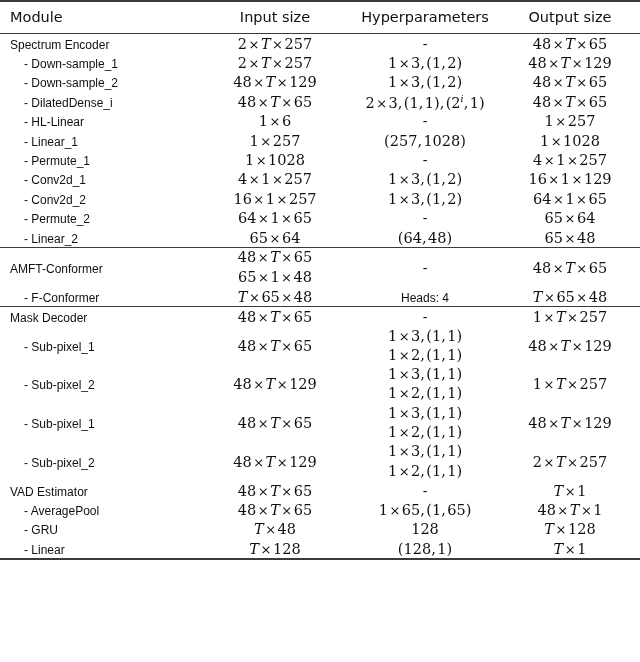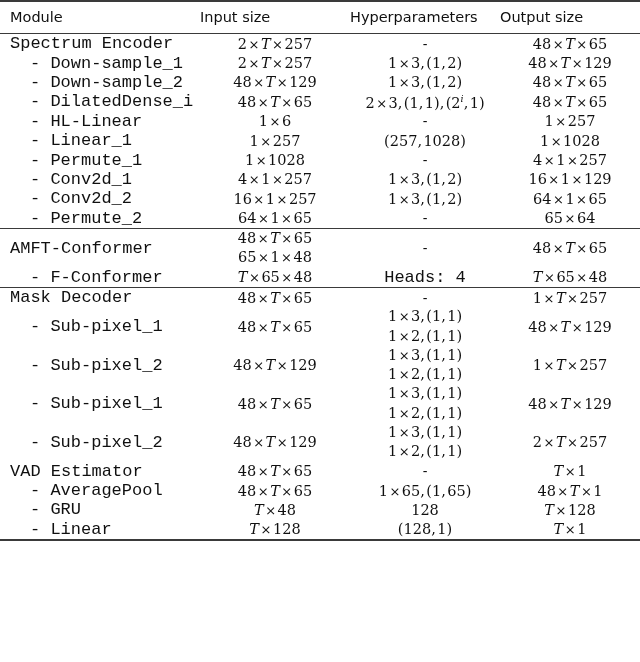--- a/index.html
+++ b/index.html
@@ -30,48 +30,48 @@
   col.c-hyper   { width: 150px; }
   col.c-output  { width: 140px; }
 
   thead th {
     font-weight: normal;
     font-size: 14.5px;
     padding: 7px 0 8px 0;
     vertical-align: middle;
   }
   th.h-module { text-align: left; padding-left: 10px; }
-  th.h-input, th.h-hyper, th.h-output { text-align: left; }
+  th.h-input, th.h-hyper, th.h-output { text-align: center; }
 
   tr.rule-top > * { border-top: 2.1px solid #3a3a3a; }
   tr.rule-head > * { border-top: 1.1px solid #3a3a3a; }
   tr.sec-rule > * { border-top: 1.6px solid #3a3a3a; }
   tr.rule-bottom > * { border-top: 2.1px solid #3a3a3a; }
 
   tbody td {
     font-size: 14px;
     padding: 0;
     height: 19.4px;
     vertical-align: middle;
   }
   td.c1 {
     text-align: left;
     padding-left: 10px;
     white-space: nowrap;
   }
-  td.c1.indent { padding-left: 30px; }
+  td.c1.indent { padding-left: 24px; }
   td.c2, td.c3, td.c4 { text-align: center; white-space: nowrap; }
 
   
   .mi { font-family: "DejaVu Serif", serif; font-style: italic; font-size: 14.5px; }
   .mn { font-family: "DejaVu Serif", serif; font-style: normal; font-size: 14.5px; }
   .mo { font-family: "DejaVu Serif", serif; font-style: normal; font-size: 13px; padding: 0 1.5px; }
   .msup { font-family: "DejaVu Serif", serif; font-style: italic; font-size: 9.5px; vertical-align: super; }
   .dash { font-family: "DejaVu Serif", serif; font-size: 14px; }
-  .plain { font-family: Liberation Mono, monospace; font-size: 17px; }
+  .plain { font-family: Liberation Sans, sans-serif; font-size: 12px; }
   .twoline { line-height: 1.33; }
   .twoline div { white-space: nowrap; }
 
   tr.tall td { height: 38.5px; }
 </style>
 </head>
 <body>
 
 <div id="table-wrap">
   <table class="arch">
@@ -143,20 +143,26 @@
           <td class="c2"><span class="mn">16</span><span class="mo">×</span><span class="mn">1</span><span class="mo">×</span><span class="mn">257</span></td>
           <td class="c3"><span class="mn">1</span><span class="mo">×</span><span class="mn">3</span><span class="mn">,</span> <span class="mn">(</span><span class="mn">1</span><span class="mn">,</span> <span class="mn">2</span><span class="mn">)</span></td>
           <td class="c4"><span class="mn">64</span><span class="mo">×</span><span class="mn">1</span><span class="mo">×</span><span class="mn">65</span></td>
         </tr>
         <tr>
           <td class="c1 indent"><span class="plain">- Permute_2</span></td>
           <td class="c2"><span class="mn">64</span><span class="mo">×</span><span class="mn">1</span><span class="mo">×</span><span class="mn">65</span></td>
           <td class="c3"><span class="dash">-</span></td>
           <td class="c4"><span class="mn">65</span><span class="mo">×</span><span class="mn">64</span></td>
         </tr>
+        <tr>
+          <td class="c1 indent"><span class="plain">- Linear_2</span></td>
+          <td class="c2"><span class="mn">65</span><span class="mo">×</span><span class="mn">64</span></td>
+          <td class="c3"><span class="mn">(</span><span class="mn">64</span><span class="mn">,</span> <span class="mn">48</span><span class="mn">)</span></td>
+          <td class="c4"><span class="mn">65</span><span class="mo">×</span><span class="mn">48</span></td>
+        </tr>
         <tr class="sec-rule tall">
           <td class="c1"><span class="plain">AMFT-Conformer</span></td>
           <td class="c2">
             <div class="twoline">
               <div><span class="mn">48</span><span class="mo">×</span><span class="mi">T</span><span class="mo">×</span><span class="mn">65</span></div>
               <div><span class="mn">65</span><span class="mo">×</span><span class="mn">1</span><span class="mo">×</span><span class="mn">48</span></div>
             </div>
           </td>
           <td class="c3"><span class="dash">-</span></td>
           <td class="c4"><span class="mn">48</span><span class="mo">×</span><span class="mi">T</span><span class="mo">×</span><span class="mn">65</span></td>

